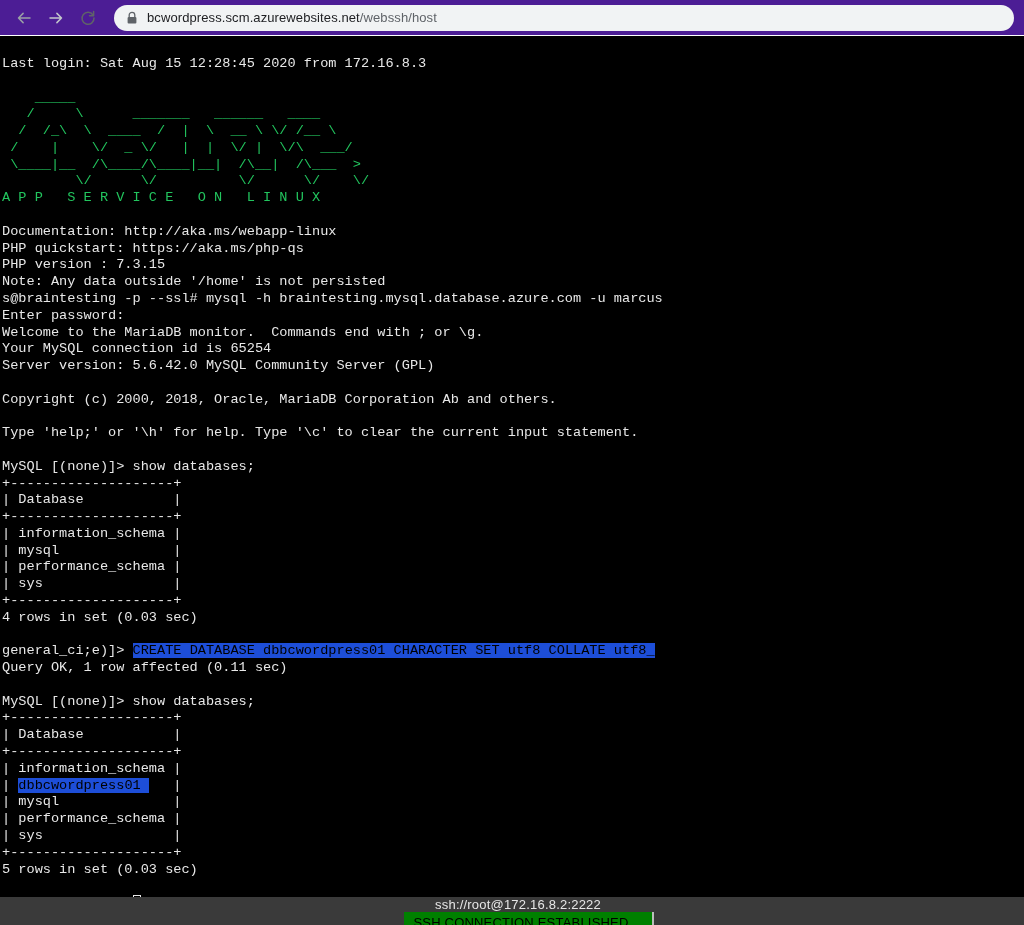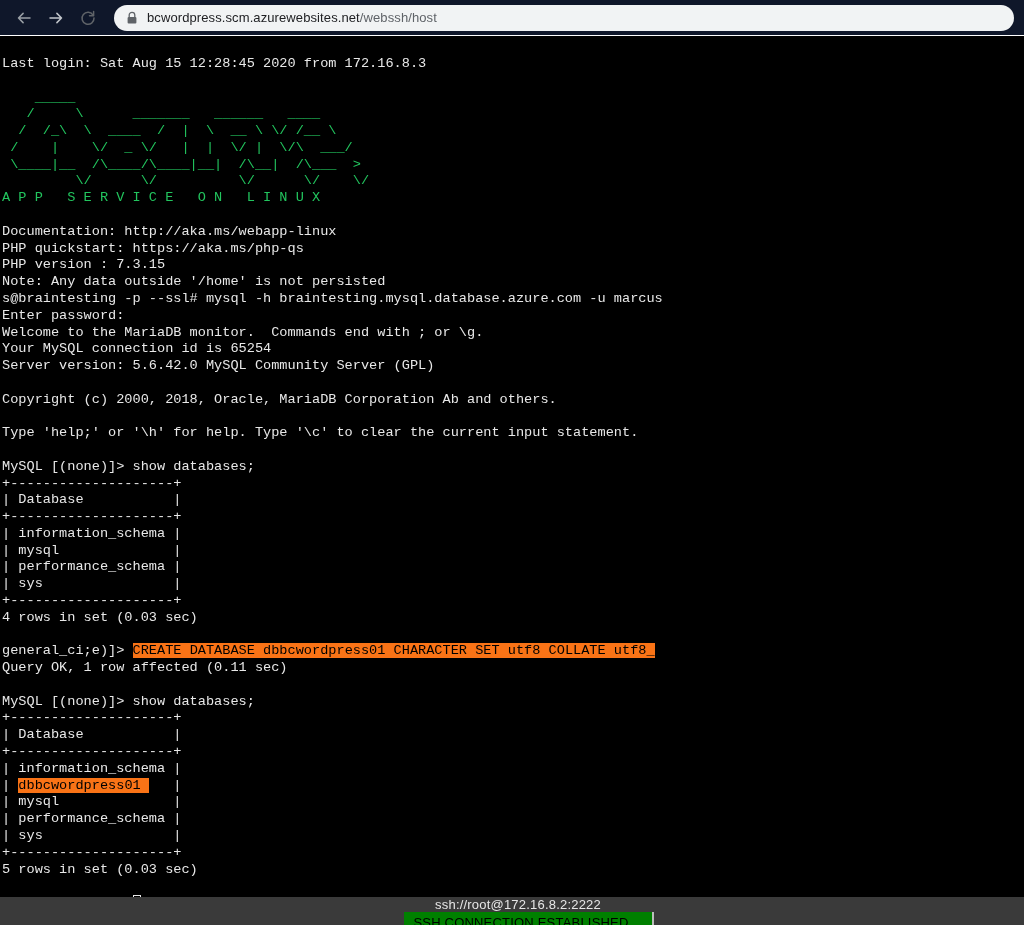--- a/index.html
+++ b/index.html
@@ -11,21 +11,21 @@
   body {
     width: 1024px;
     height: 925px;
     overflow: hidden;
     font-family: "Liberation Sans", sans-serif;
   }
 
   
   .browser-bar {
     height: 36px;
-    background: #0f172a;
+    background: #4c1d95;
     display: flex;
     align-items: center;
     padding: 0 0 0 10px;
     box-sizing: border-box;
     border-bottom: 1px solid #ffffff;
   }
   .nav-btn {
     width: 28px;
     height: 28px;
     display: flex;
@@ -78,21 +78,21 @@
     font-size: 13.6px;
     line-height: 16.78px;
     color: #e8e8e8;
     white-space: pre;
     padding: 20px 0 0 2px;
     letter-spacing: 0px;
   }
   .term-line { min-height: 16.78px; }
   .art { color: #22c55e; }
   .inv {
-    background: #f97316;
+    background: #1d4ed8;
     color: #000000;
   }
   .cursor-block {
     display: inline-block;
     width: 8px;
     height: 14px;
     vertical-align: -2px;
     border: 1px solid #e8e8e8;
     box-sizing: border-box;
     background: transparent;

